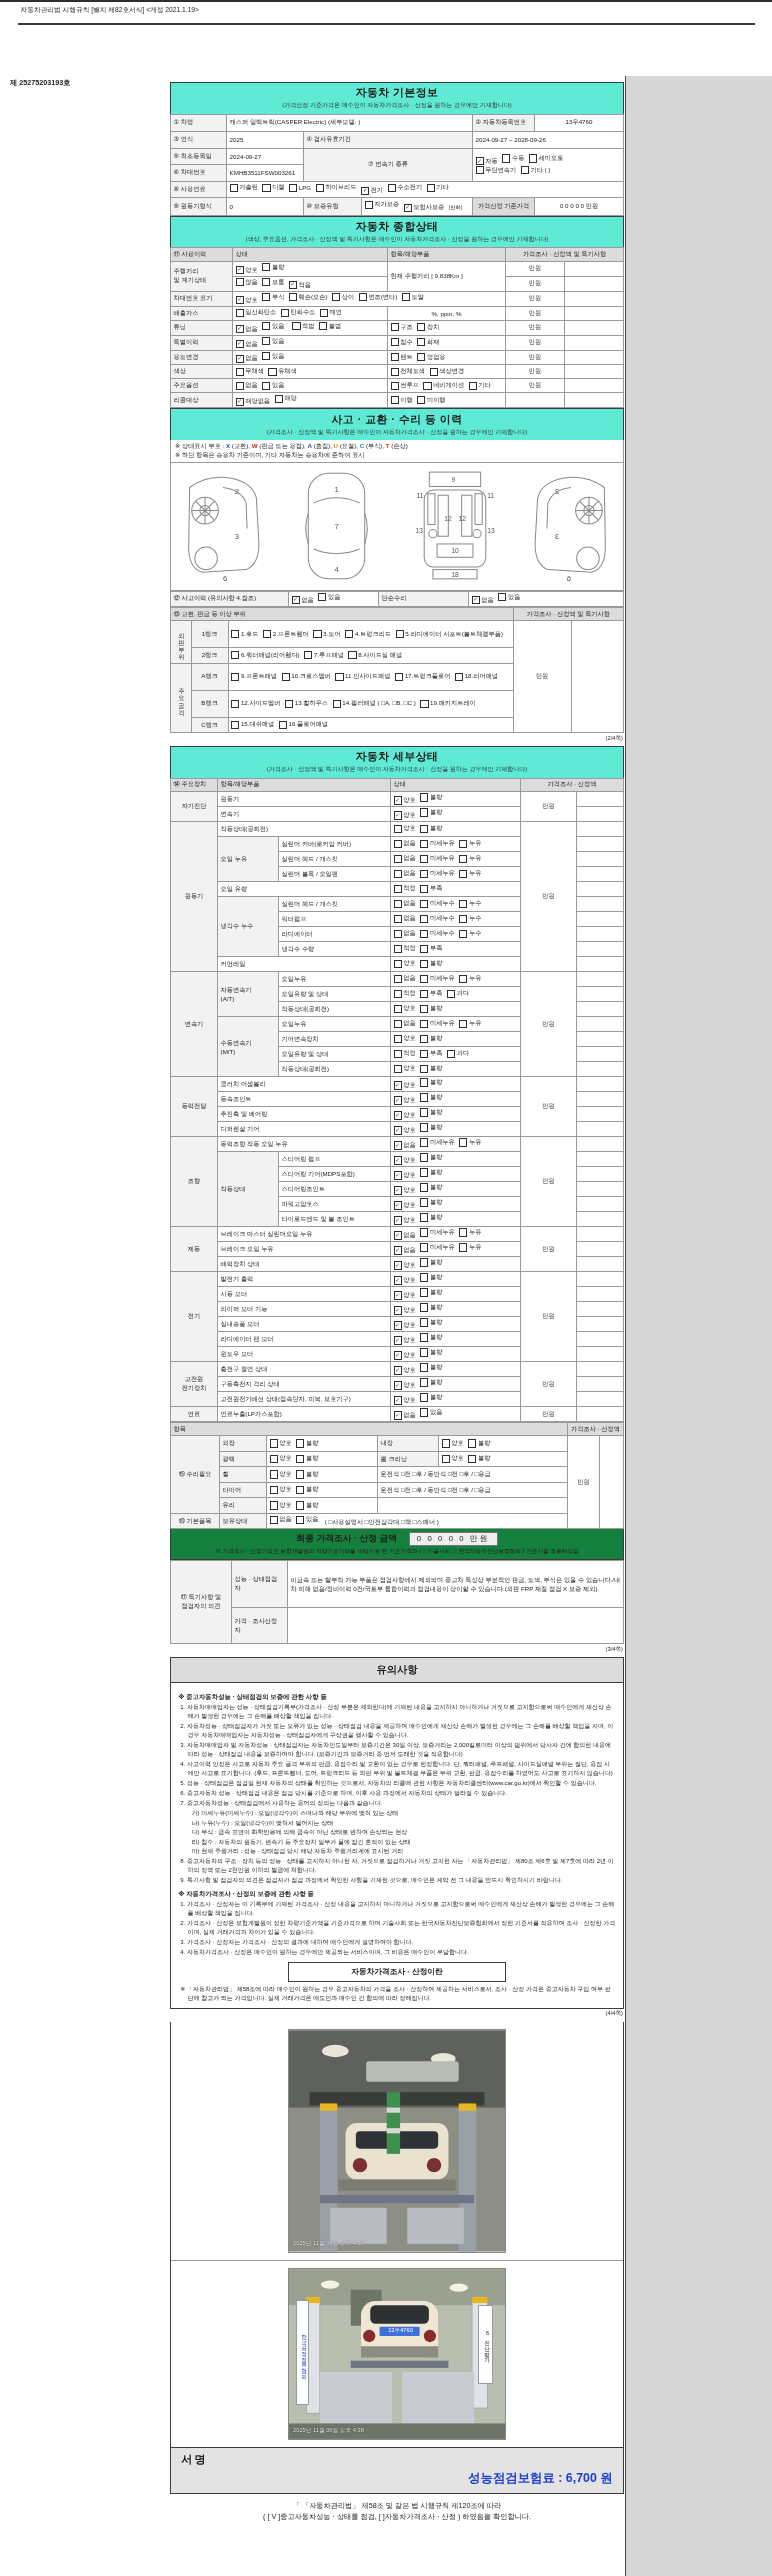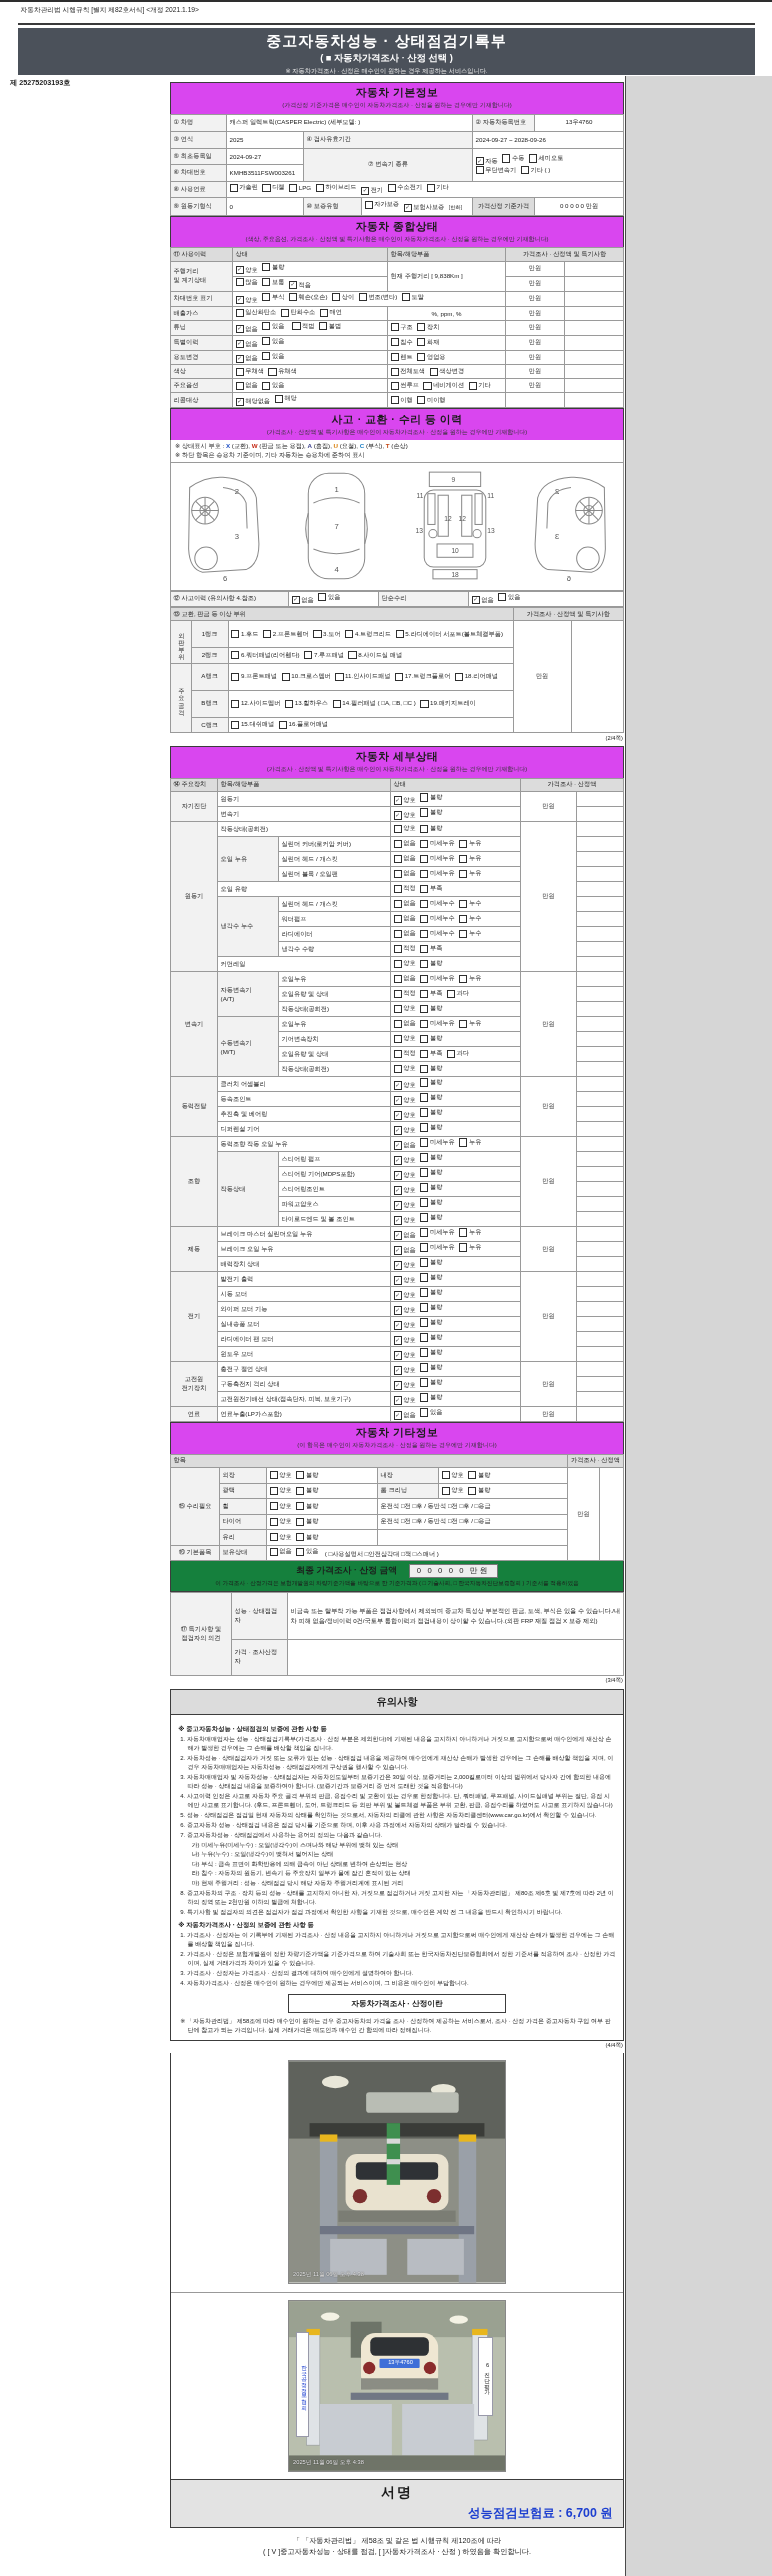--- a/index.html
+++ b/index.html
@@ -8,21 +8,21 @@
   .right-margin{position:absolute;top:76px;left:625px;right:0;bottom:0;background:#d6d6d6;border-left:1px solid #4a4a4a;}
   .edge{position:absolute;left:0;top:0;width:100%;height:1.5px;background:#2e2e2e;}
   .topline{position:absolute;left:20.6px;top:6.2px;font-size:6.7px;color:#222;}
   .hr1{position:absolute;left:18px;top:23px;width:737px;height:1.5px;background:#3a3a3a;}
   .titleband{position:absolute;left:18px;top:28px;width:737px;height:47px;background:#4b515a;color:#fff;text-align:center;}
   .titleband .t1{font-size:15px;font-weight:bold;letter-spacing:1px;padding-top:4.1px;}
   .titleband .t2{font-size:9.3px;font-weight:bold;margin-top:1px;}
   .titleband .t3{font-size:6.2px;margin-top:1.5px;color:#e8e8e8;}
   .docno{position:absolute;left:10px;top:78px;font-size:7.2px;font-weight:bold;}
   .col{position:absolute;left:170px;top:82px;width:454px;}
-  .sechead{background:#d946ef;text-align:center;padding:3.1px 0 3.6px 0;border:1px solid #3c3c3c;border-bottom:none;}
+  .sechead{background:#5eead4;text-align:center;padding:3.1px 0 3.6px 0;border:1px solid #3c3c3c;border-bottom:none;}
   .sechead .st{font-size:10.8px;font-weight:bold;letter-spacing:0.5px;}
   .sechead .sn{font-size:6px;margin-top:1px;color:#333;}
   table.tb{width:100%;border-collapse:collapse;table-layout:fixed;font-size:6.2px;}
   table.tb td{border:0.5px solid #9a9a9a;padding:1px 2.6px;vertical-align:middle;overflow:hidden;}
   td.lab{background:#f2f2f2;}
   td.hd{background:#dcdcdc;font-weight:normal;}
   td.c{text-align:center;}
   .cb{display:inline-flex;align-items:center;margin-right:4.6px;white-space:nowrap;}
   .cb .bx{width:6.2px;height:6.2px;border:1px solid #2f2f2f;margin-right:1.5px;display:inline-flex;align-items:center;justify-content:center;
           font-size:5.7px;font-weight:bold;line-height:1;background:#fff;color:#111;}
@@ -45,39 +45,34 @@
   .nb-h{font-weight:bold;font-size:6.4px;margin:3.6px 0 1.5px 0;}
   .nb-i{margin:1px 0 1px 2.1px;text-indent:-7.2px;padding-left:7.2px;}
   .nb-s{margin:0.5px 0 0.5px 13.4px;}
   .pricebox{border:1px solid #3c3c3c;width:216px;margin:5.2px auto 3.1px auto;text-align:center;font-size:7.7px;font-weight:bold;padding:3.1px 0;}
   .photosec-head{background:#dcdcdc;border:1px solid #3c3c3c;text-align:center;font-size:9.8px;font-weight:bold;padding:4.6px 0;}
   .photosec-body{border:1px solid #3c3c3c;border-top:none;padding:7.2px 0;background:#fff;}
   .photo{position:relative;width:216px;margin:0 auto;border:0.5px solid #888;}
   .photo .ts{position:absolute;left:4.1px;bottom:4.1px;color:#f5f5f5;font-size:5.7px;text-shadow:0 0 1px #000;}
   .photo-sep{height:0;border-top:0.5px solid #999;margin:7.2px 0;}
   .signband{border:1px solid #3c3c3c;border-top:none;background:#e3e3e3;padding:4.1px 10.3px 5.2px 10.3px;}
-  .signband .sg{text-align:center;font-size:14px;font-weight:bold;letter-spacing:2.1px;}
+  .signband .sg{text-align:left;font-size:11px;font-weight:bold;letter-spacing:2.1px;}
   .signband .fee{text-align:right;font-size:12.4px;color:#1d3fd0;font-weight:bold;margin-top:3.1px;}
   .footer{ text-align:center;font-size:7.2px;margin-top:6.2px;line-height:1.6;}
   .small{font-size:5.2px;color:#333;}
 </style>
 </head>
 <body>
 
 <div class="canvas">
   <div class="edge"></div>
   <div class="right-margin"></div>
   <div class="topline">자동차관리법 시행규칙 [별지 제82호서식] &lt;개정 2021.1.19&gt;</div>
   <div class="hr1"></div>
 
-  <div class="titleband">
-    <div class="t1">중고자동차성능 · 상태점검기록부</div>
-    <div class="t2">( ■ 자동차가격조사 · 산정 선택 )</div>
-    <div class="t3">※ 자동차가격조사 · 산정은 매수인이 원하는 경우 제공하는 서비스입니다.</div>
-  </div>
   <div class="docno">제 25275203193호</div>
 
   <div class="col">
     <div id="sec-basic">
         <div class="sechead">
           <div class="st">자동차 기본정보</div>
           <div class="sn">(가격산정 기준가격은 매수인이 자동차가격조사 · 산정을 원하는 경우에만 기재합니다)</div>
         </div>
         <table class="tb">
 <colgroup>
@@ -1118,24 +1113,20 @@
                   <span class="bx"></span>
                   <span>있음</span>
                 </span></td>
               <td class="won" rowspan="1">만원</td>
               <td></td>
             </tr>
           </tbody>
         </table>
       </div>
     <div id="sec-etc">
-        <div class="sechead">
-          <div class="st">자동차 기타정보</div>
-          <div class="sn">(이 항목은 매수인이 자동차가격조사 · 산정을 원하는 경우에만 기재합니다)</div>
-        </div>
         <table class="tb">
 <colgroup>
             <col style="width:49px">
             <col style="width:47px">
             <col style="width:111px">
             <col style="width:61px">
             <col style="width:129px">
             <col style="width:32px">
             <col>
           </colgroup>

